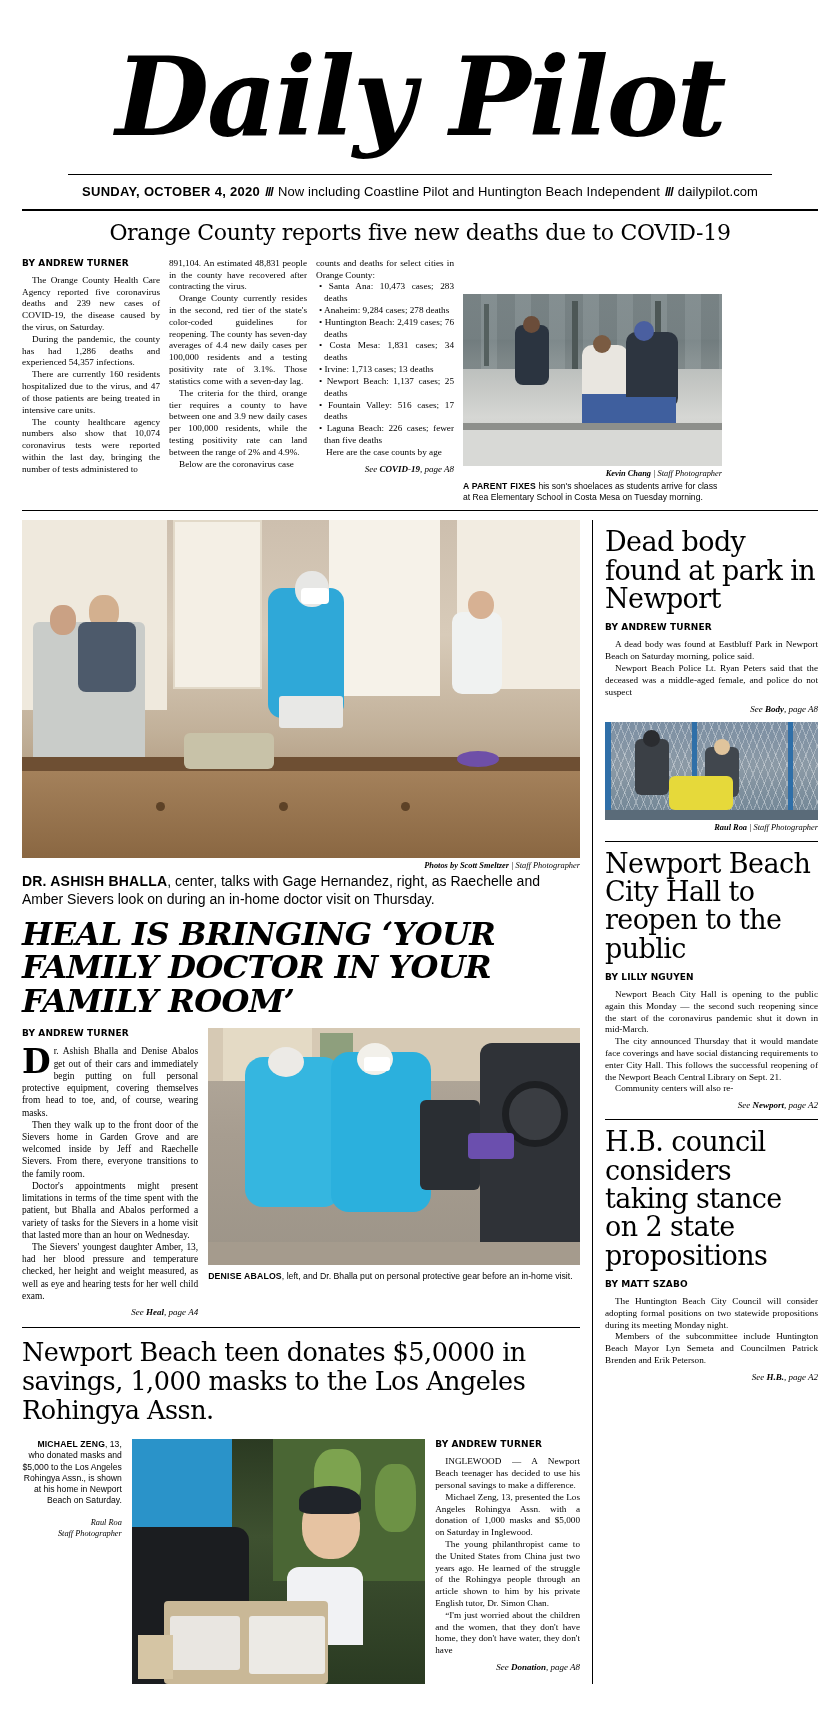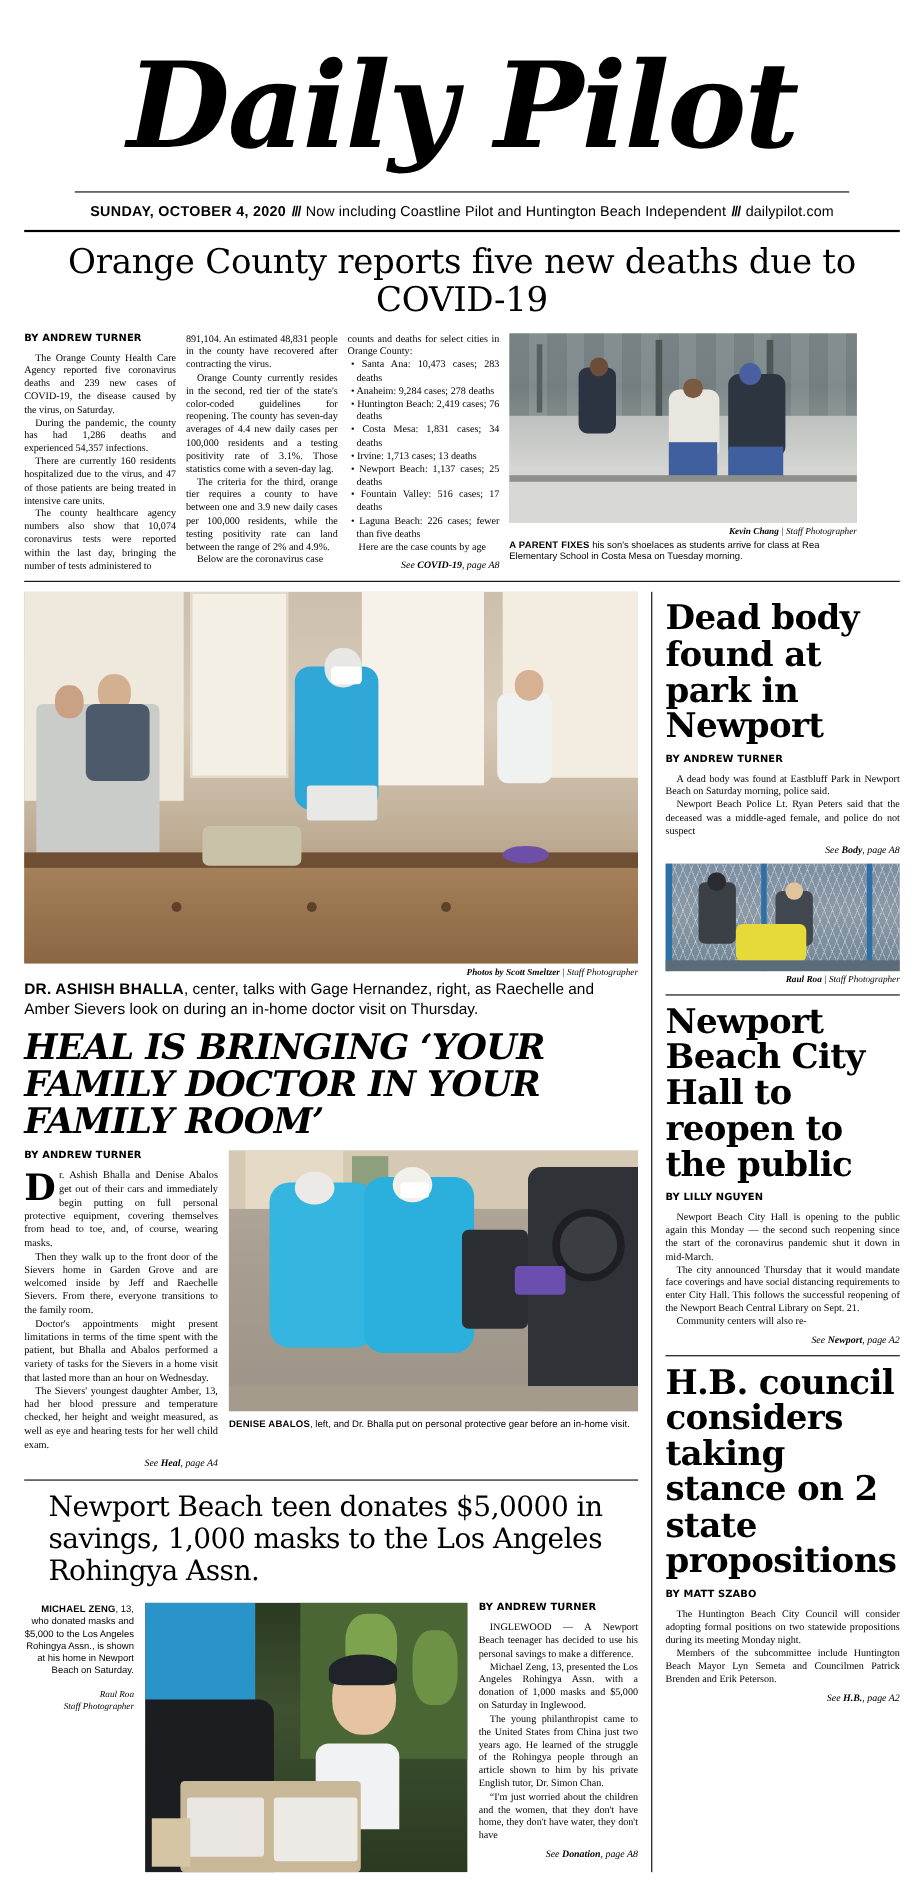--- a/index.html
+++ b/index.html
@@ -41,21 +41,21 @@
   }
   .dateline b { font-weight: 700; letter-spacing: 0.3px; }
   .dateline .sl { font-weight: 700; margin: 0 5px; letter-spacing: -1px; }
   .rule-thick { border-top: 2px solid #000; }
   .rule-thin { border-top: 1px solid #000; }
 
   
   h1.lead {
     font-family: "DejaVu Serif", "Liberation Serif", serif;
     font-weight: 400;
-    font-size: 31px;
+    font-size: 22px;
     line-height: 1.12;
     letter-spacing: -0.3px;
     padding: 10px 0 10px 0;
     text-align: center;
   }
   .byline {
     font-family: "DejaVu Sans", "Liberation Sans", sans-serif;
     font-weight: 700;
     font-size: 9px;
     letter-spacing: 0.1px;
@@ -68,21 +68,21 @@
     text-align: justify;
     hyphens: auto;
   }
   .body-col p { text-indent: 10px; margin: 0; }
   .body-col p.bullet { text-indent: -5px; padding-left: 8px; }
   .body-col p.noind { text-indent: 0; }
 
   
   .sectionA { display: flex; gap: 9px; padding-top: 2px; }
   .colA { width: 138px; }
-  .photoA { width: 316px; }
+  .photoA { width: 259px; margin-top: 36px; }
   .photo-frame { width: 100%; position: relative; overflow: hidden; background:#cfcfcf; }
   .credit {
     font-family: "Liberation Serif", serif;
     font-style: italic;
     font-size: 8.4px;
     text-align: right;
     padding-top: 3px;
   }
   .credit b { font-weight: 700; font-style: italic; }
   .cutline {
@@ -102,43 +102,42 @@
   .jump b { font-weight: 700; }
 
   
   .mainrow { display: flex; padding-top: 9px; }
   .leftzone { width: 570px; padding-right: 12px; }
   .vrule { width: 1px; background: #000; margin-right: 12px; }
   .rightzone { width: 213px; }
 
   h2.right-hed {
     font-family: "DejaVu Serif", "Liberation Serif", serif;
-    font-weight: 700;
-    font-size: 31px;
+    font-weight: 400;
+    font-size: 27px;
     line-height: 1.05;
     letter-spacing: -0.6px;
     padding: 8px 0 9px 0;
   }
   h2.feature-hed {
     font-family: "DejaVu Serif", "Liberation Serif", serif;
     font-weight: 700;
     font-style: italic;
     font-size: 32px;
     line-height: 1.05;
     letter-spacing: -0.6px;
     padding: 9px 0 10px 0;
   }
   h2.wide-hed {
     font-family: "DejaVu Serif", "Liberation Serif", serif;
     font-weight: 400;
     font-size: 25.5px;
     line-height: 1.14;
     letter-spacing: -0.5px;
     padding: 10px 0 10px 0;
-    margin-left: 22px;
   }
   .dropcap::first-letter {
     float: left;
     font-family: "DejaVu Serif", "Liberation Serif", serif;
     font-weight: 700;
     font-size: 33px;
     line-height: 0.82;
     padding: 3px 3px 0 0;
   }
 

